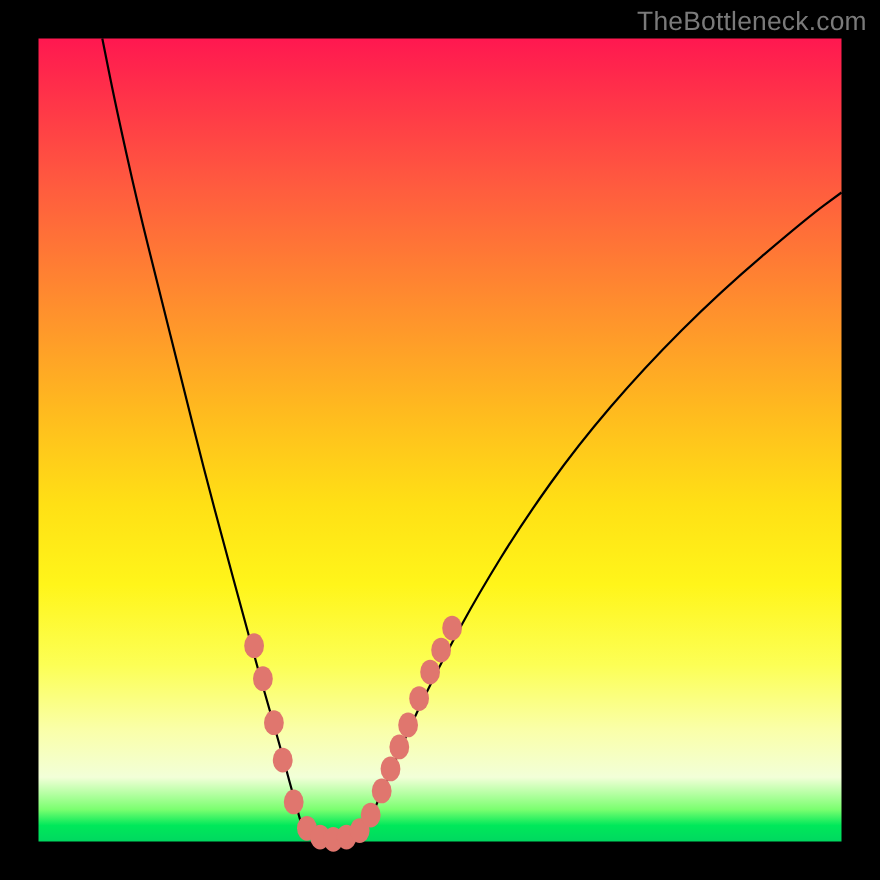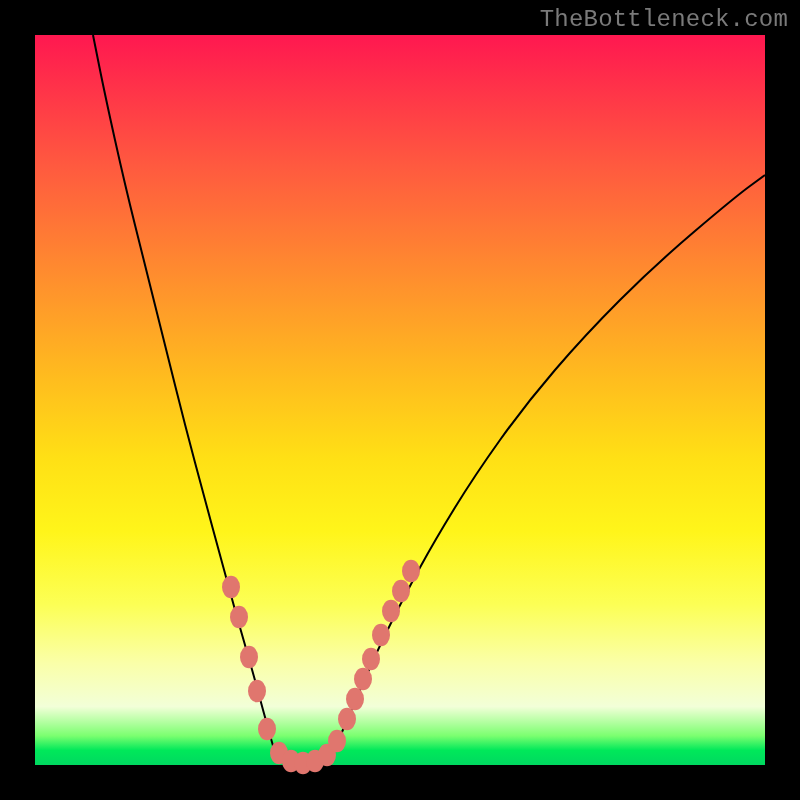--- a/index.html
+++ b/index.html
@@ -11,21 +11,20 @@
     overflow: hidden;
     font-family: Arial, Helvetica, sans-serif;
   }
   .frame {
     position: absolute;
     left: 0;
     top: 0;
     width: 800px;
     height: 800px;
     background: #000;
-    font-family: Liberation Mono, monospace;
   }
   .plot-area {
     position: absolute;
     left: 35px;
     top: 35px;
     width: 730px;
     height: 730px;
     
     background: linear-gradient(
       to bottom,

